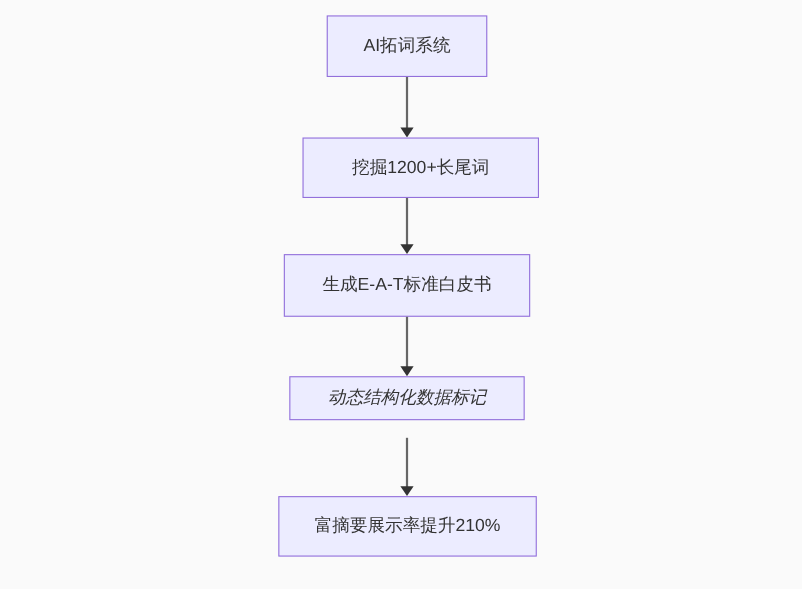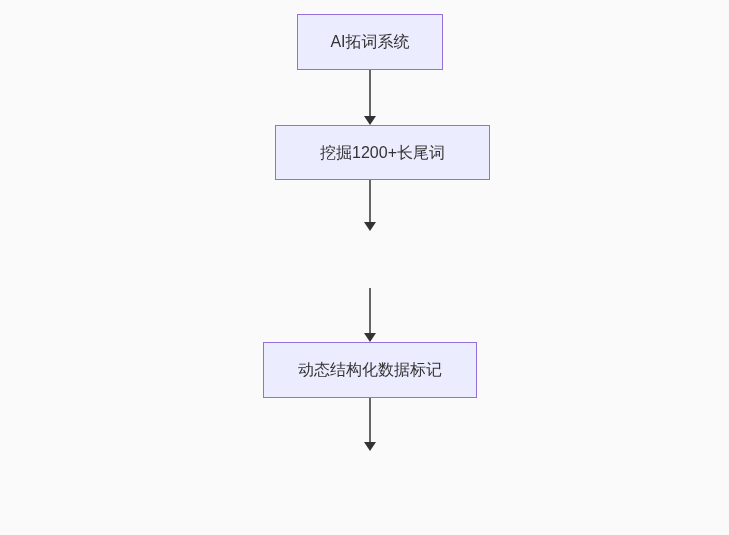--- a/index.html
+++ b/index.html
@@ -76,29 +76,35 @@
 
   <div class="node" style="left:275px; top:125px; width:215px; height:55px;">
     <span class="node-label">挖掘1200+长尾词</span>
   </div>
 
   <div class="edge" style="left:363px; top:180px; height:51px;">
     <div class="edge-line"></div>
     <div class="edge-head"></div>
   </div>
 
+  <div class="node" style="left:258px; top:231px; width:224px; height:57px;">
+    <span class="node-label">生成E-A-T标准白皮书</span>
+  </div>
 
   <div class="edge" style="left:363px; top:288px; height:54px;">
     <div class="edge-line"></div>
     <div class="edge-head"></div>
   </div>
 
-  <div class="node" style="left:263px; top:342px; width:214px; height:56px;">
+  <div class="node" style="left:263px; top:342px; width:214px; height:40px;font-style:italic;">
     <span class="node-label">动态结构化数据标记</span>
   </div>
 
   <div class="edge" style="left:363px; top:398px; height:53px;">
     <div class="edge-line"></div>
     <div class="edge-head"></div>
   </div>
 
+  <div class="node" style="left:253px; top:451px; width:235px; height:55px;">
+    <span class="node-label">富摘要展示率提升210%</span>
+  </div>
 
 </div>
 
 </body></html>

